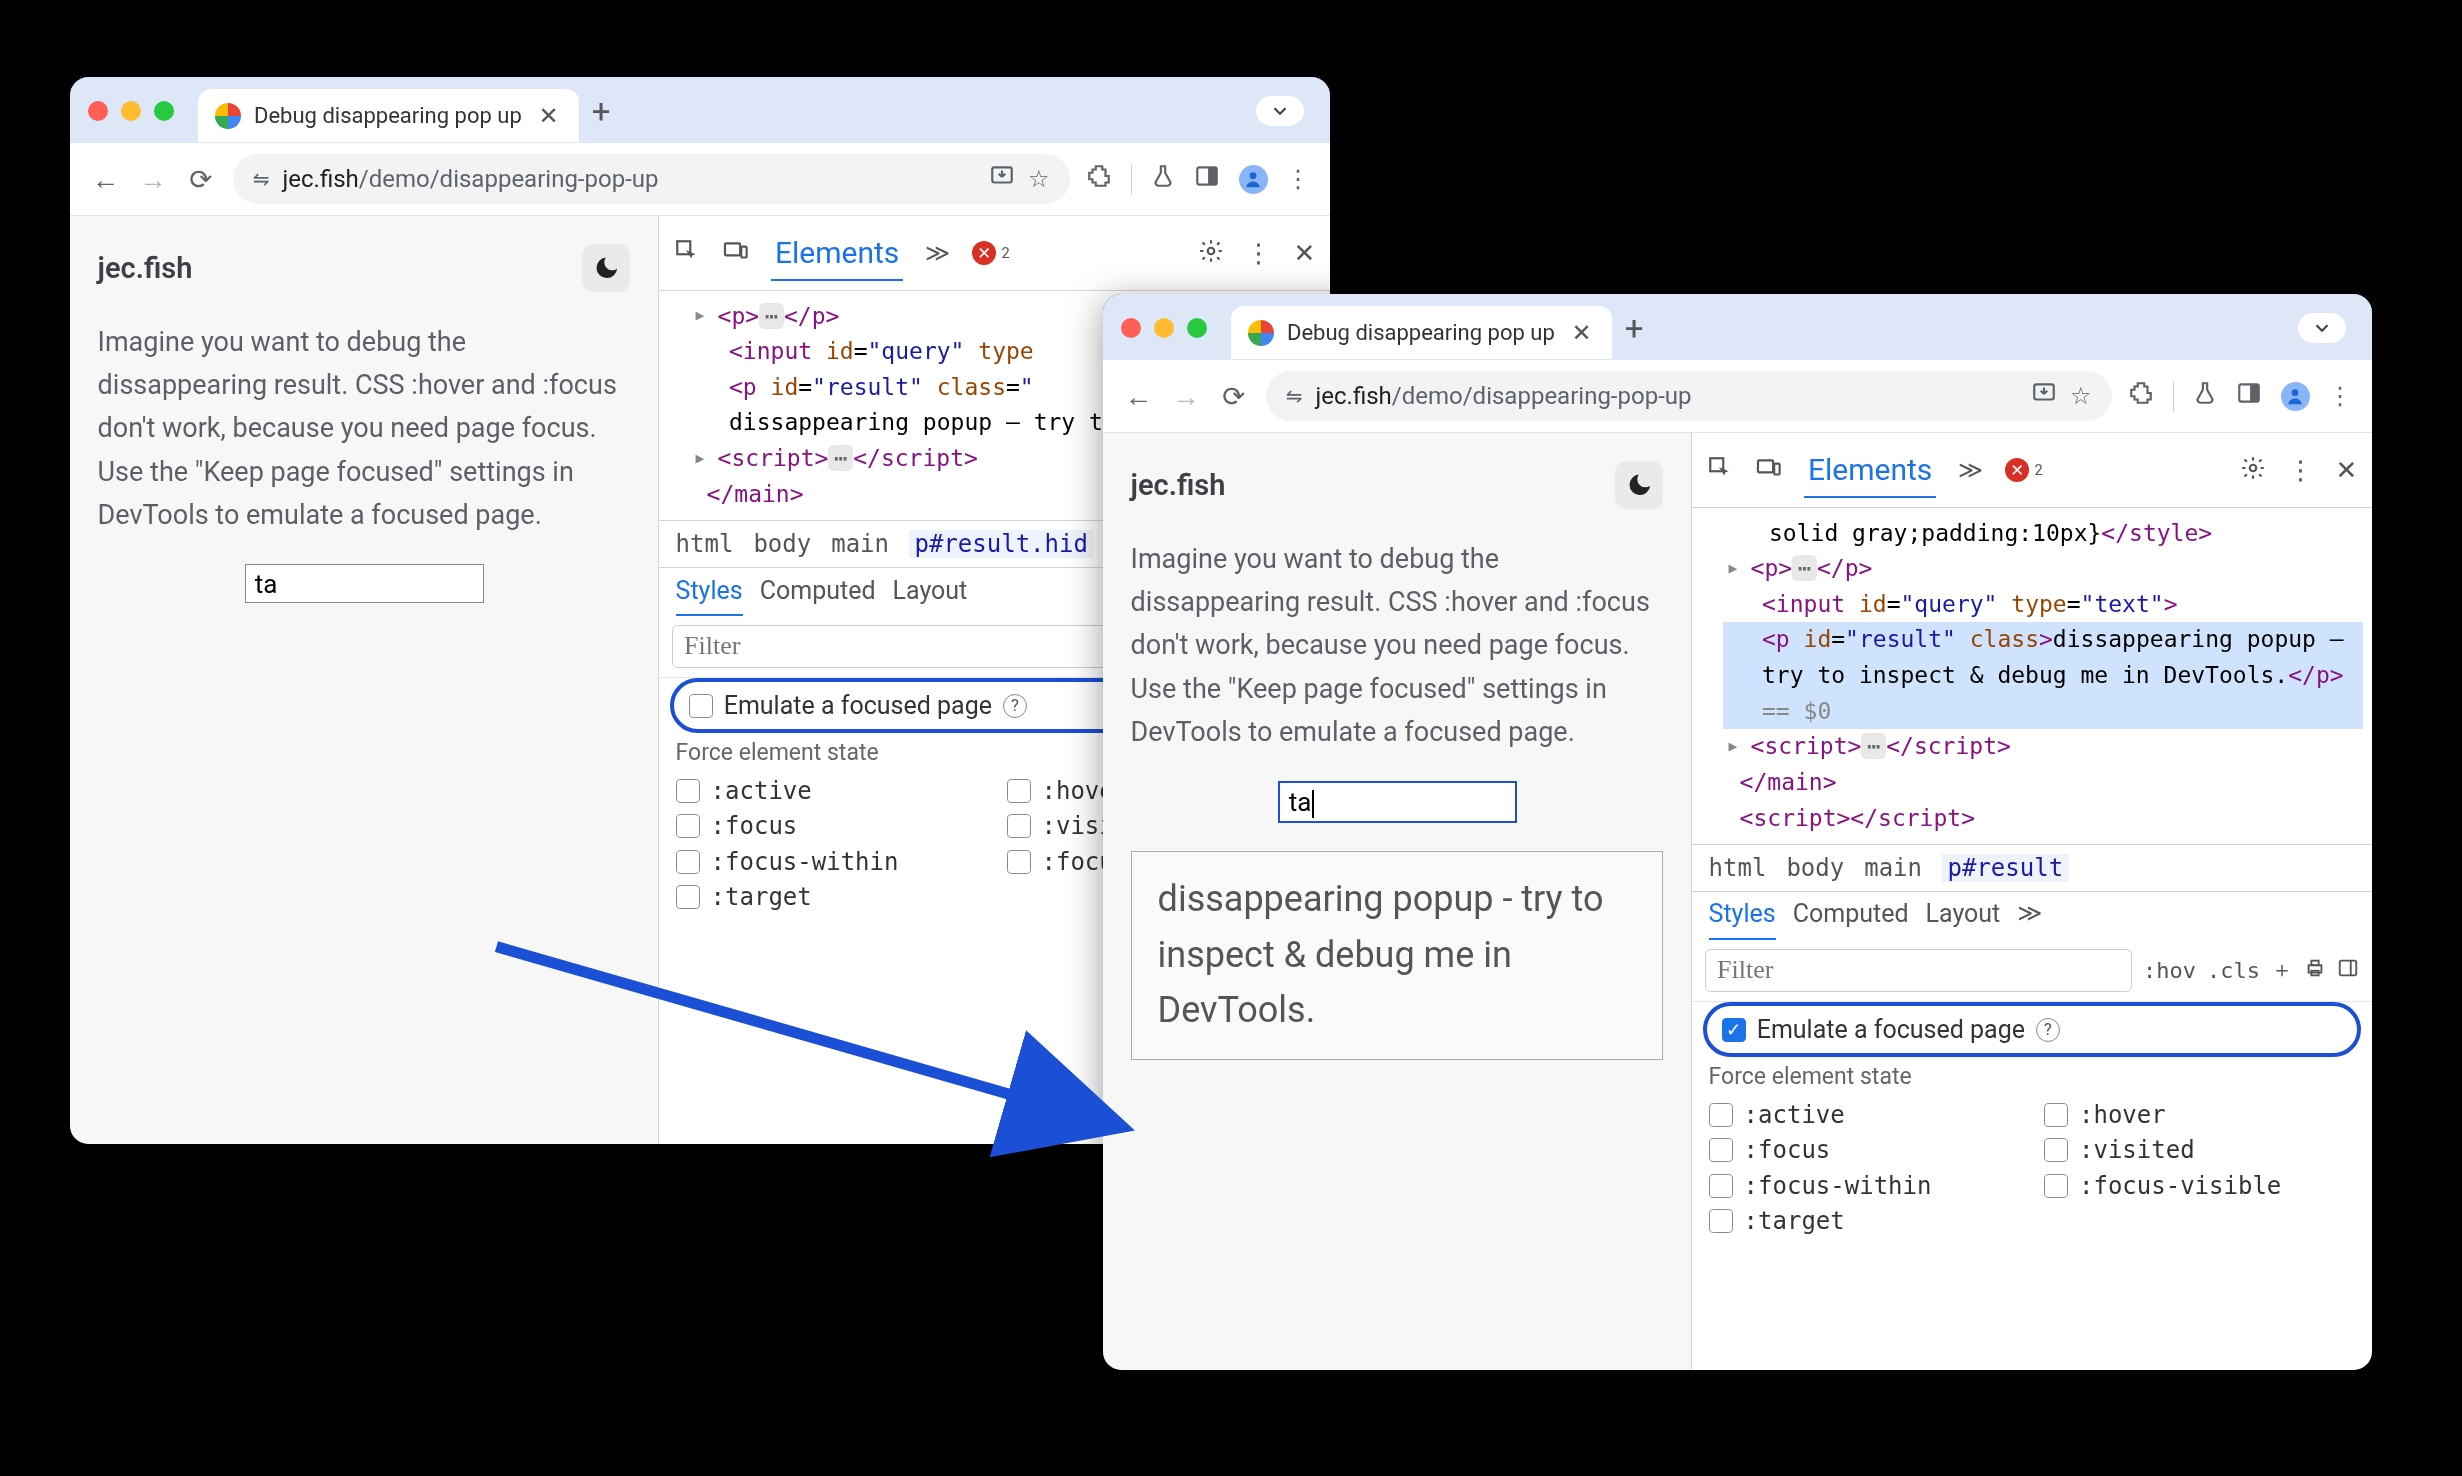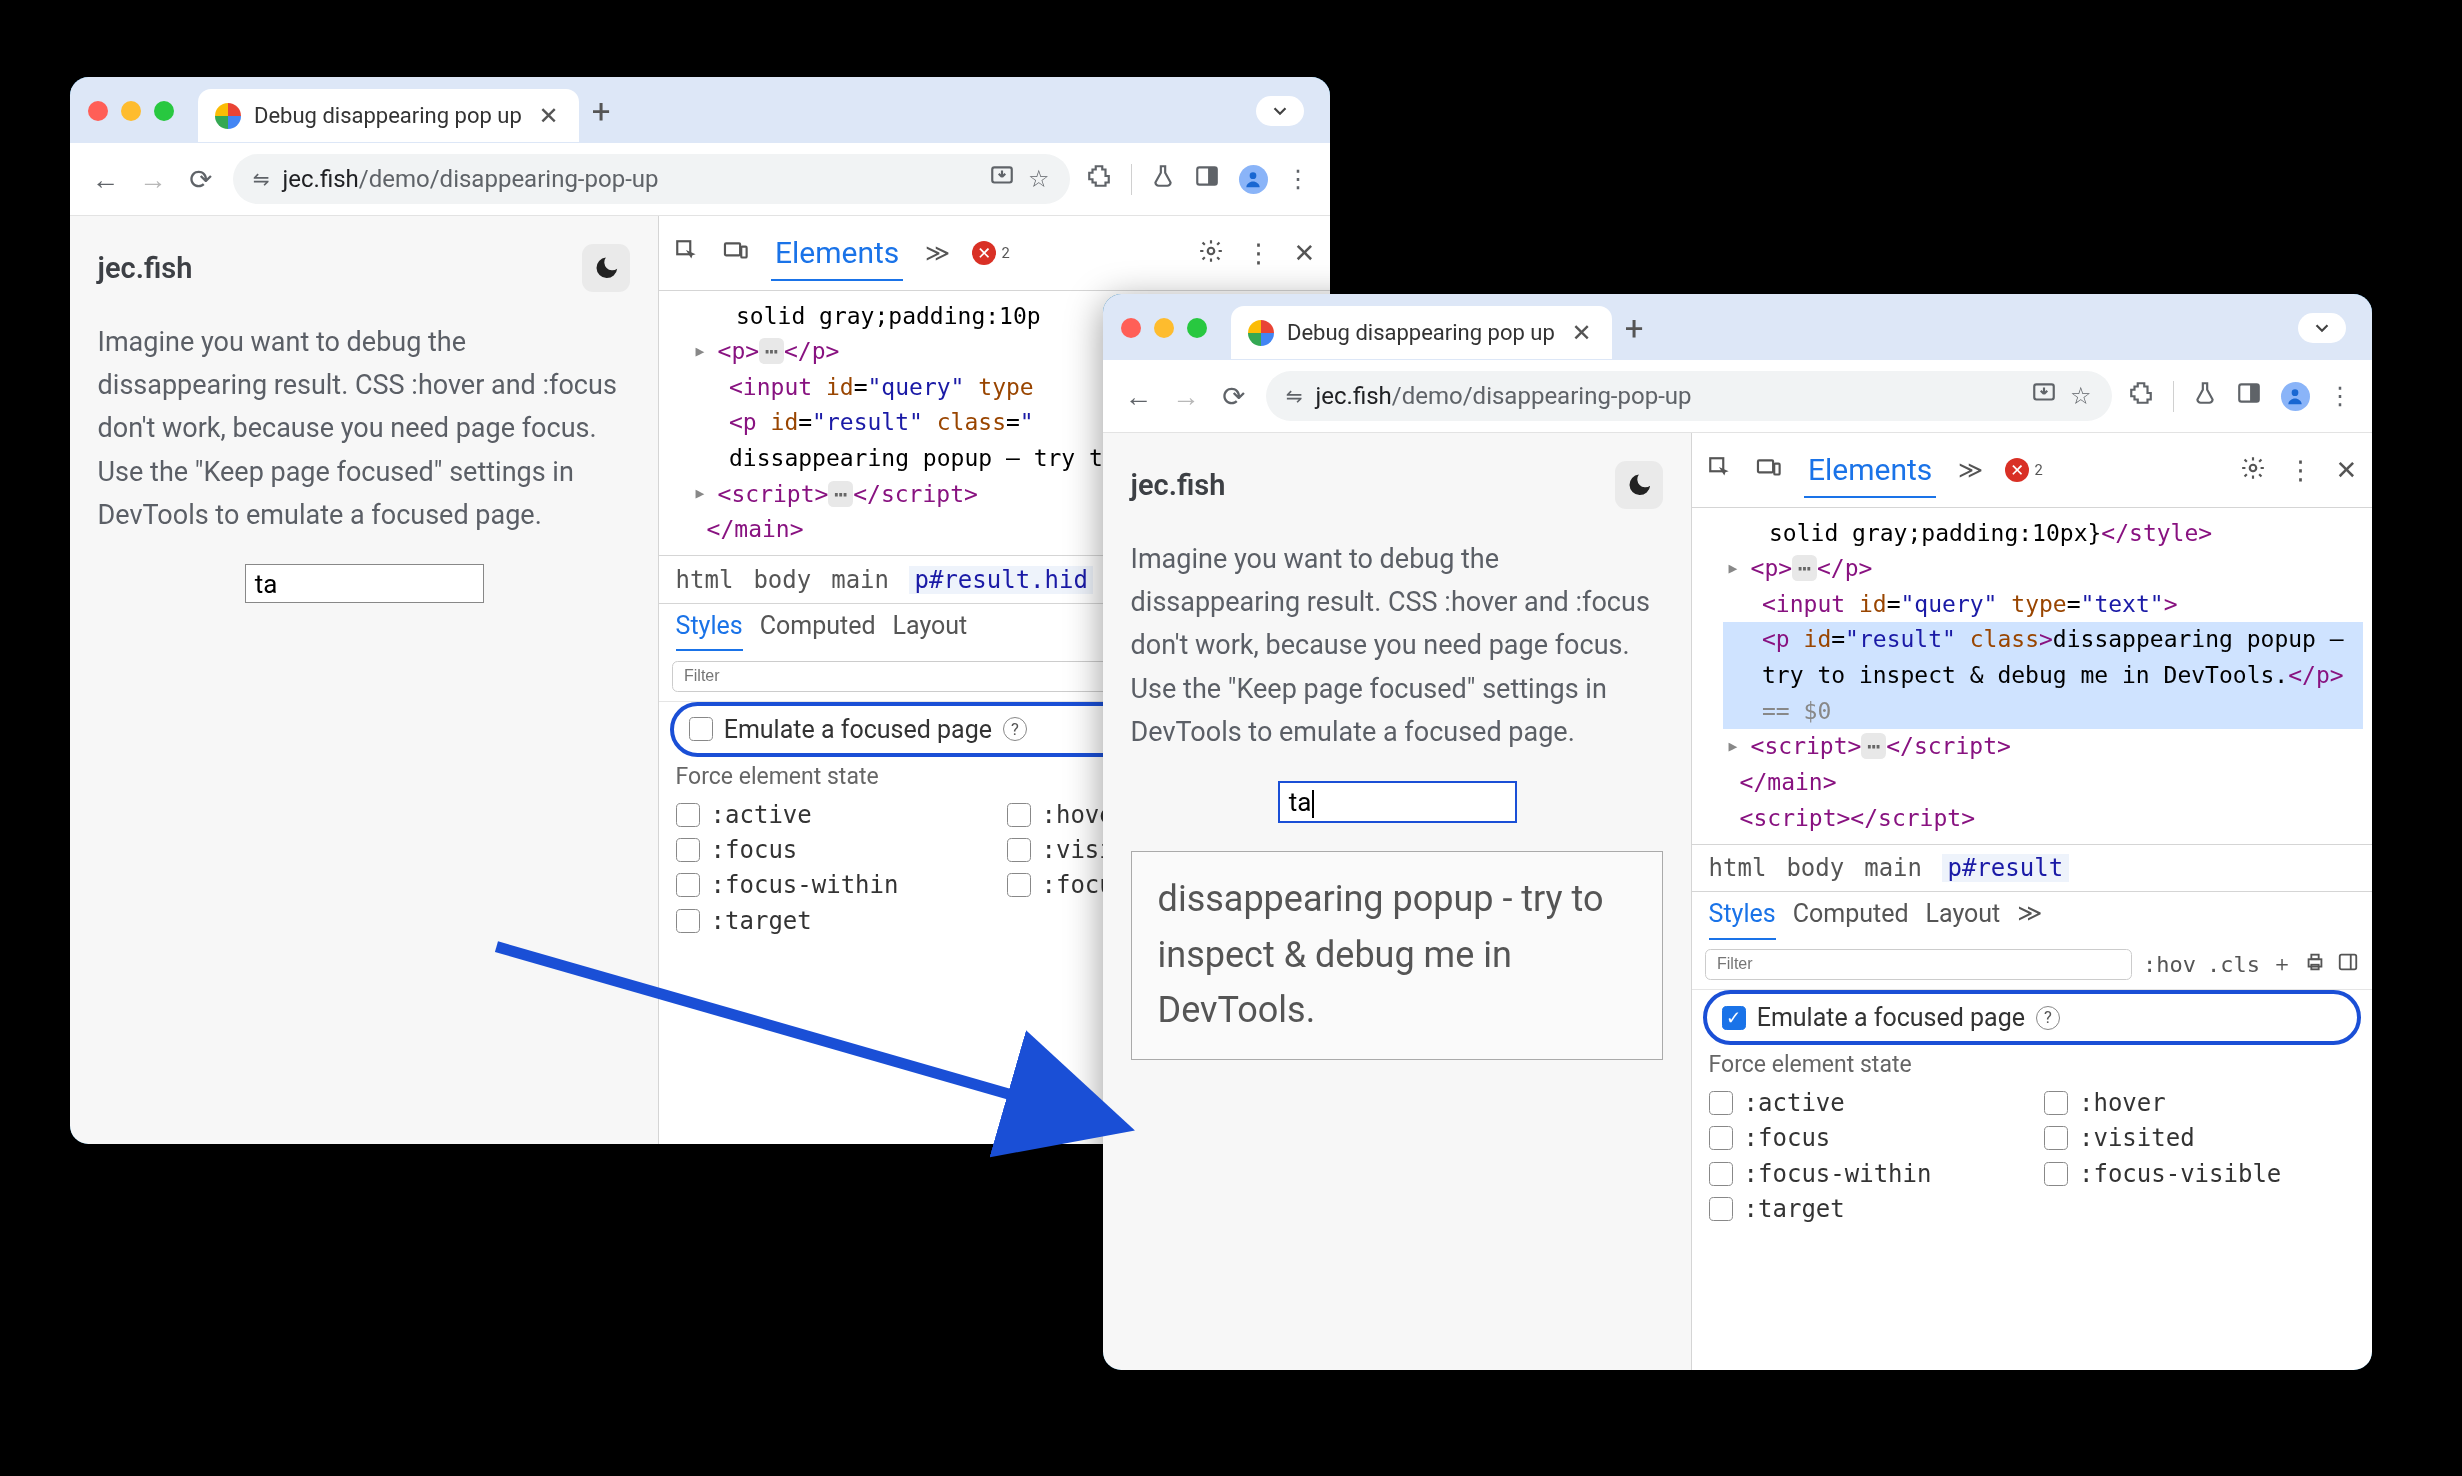--- a/index.html
+++ b/index.html
@@ -78,21 +78,21 @@
   .dom .t{color:#881280;} .dom .a{color:#994500;} .dom .v{color:#1a1aa6;} .dom .txt{color:#000;} .dom .sig{color:#888;}
   .dom .row{position:relative;padding-left:26px;}
   .dom .row.exp::before{content:"▶";position:absolute;left:5.5px;color:#888;font-size:14.7px;top:5.5px;}
   .dom .row.sel{background:#cfe3ff;}
   .dom .dots{background:#e8e8e8;border-radius:5.5px;padding:0 5.5px;color:#666;}
   .bc{display:flex;gap:20px;font-size:24px;color:#555;padding:9.2px 16.6px;border-top:0.9px solid #d5d5d5;border-bottom:0.9px solid #d5d5d5;font-family:ui-monospace,Menlo,monospace;}
   .bc span:last-child{color:#1a1aa6;background:#eef3fb;padding:0 5.5px;}
   .subtabs{display:flex;gap:17px;padding:7.4px 16.6px 0;font-size:25px;color:#555;}
   .subtabs .st.active{color:#1a73e8;border-bottom:2.8px solid #1a73e8;padding-bottom:9.2px;}
   .filterrow{display:flex;align-items:center;gap:11px;padding:9.2px 13px;font-family:ui-monospace,Menlo,monospace;font-size:22px;color:#555;border-bottom:0.9px solid #e5e5e5;}
-  .filterrow input{flex:1;min-width:37px;border:0.9px solid #ccc;border-radius:5.5px;padding:5.5px 11px;font-size:16px;font-family:Liberation Sans, sans-serif;}
+  .filterrow input{flex:1;min-width:37px;border:0.9px solid #ccc;border-radius:5.5px;padding:5.5px 11px;font-size:26px;font-family:Liberation Serif, serif;}
   .emul{display:flex;align-items:center;gap:11px;padding:9.2px 14.7px;font-size:25px;color:#333;border:4.6px solid #1a4fd6;border-radius:919px;margin:0 11px;}
   .chk{width:24px;height:24px;border:1.8px solid #888;border-radius:4.6px;display:inline-flex;align-items:center;justify-content:center;background:#fff;}
   .chk.on{background:#1a73e8;border-color:#1a73e8;color:#fff;font-size:18.4px;}
   .help-ic{width:24px;height:24px;border:1.8px solid #888;border-radius:50%;display:inline-flex;align-items:center;justify-content:center;font-size:16.6px;color:#555;}
   .section-lbl{font-size:23px;color:#666;padding:5.5px 16.6px;}
   .states{display:grid;grid-template-columns:1fr 1fr;gap:7.4px 24px;padding:5.5px 16.6px 16.6px;font-family:ui-monospace,Menlo,monospace;font-size:24px;color:#333;}
   .states label{display:flex;align-items:center;gap:11px;}
   .arrow{position:absolute;pointer-events:none;}
   .arrow svg{overflow:visible;}
   .mini-icon{width:26px;height:26px;}
@@ -195,21 +195,20 @@
         <span class="flex-spacer"></span>
         <span><svg width="26" height="26" viewBox="0 0 24 24">
               <circle cx="12" cy="12" r="3" fill="none" stroke="#555" stroke-width="2"></circle>
               <path d="M12 2v3M12 19v3M4.2 4.2l2.1 2.1M17.7 17.7l2.1 2.1M2 12h3M19 12h3M4.2 19.8l2.1-2.1M17.7 6.3l2.1-2.1" stroke="#555" stroke-width="2"></path>
             </svg></span>
         <span style="font-size:26px;">⋮</span>
         <span style="font-size:26px;">✕</span>
       </div>
 
       <div class="dom">
-        <div class="row" style="padding-left:46px;"><span class="txt">solid gray;padding:10p</span></div>
         <div class="row exp" style="padding-left:27.6px;"><span class="t">&lt;p&gt;</span><span class="dots">⋯</span><span class="t">&lt;/p&gt;</span></div>
         <div class="row" style="padding-left:39px;"><span class="t">&lt;input </span><span class="a">id</span>=<span class="v">"query"</span> <span class="a">type</span></div>
         <div class="row" style="padding-left:39px;"><span class="t">&lt;p </span><span class="a">id</span>=<span class="v">"result"</span> <span class="a">class</span>=<span class="v">"</span></div>
         <div class="row" style="padding-left:39px;"><span class="txt">dissappearing popup – try to inspect &amp; debug me in</span></div>
         <div class="row exp" style="padding-left:27.6px;"><span class="t">&lt;script&gt;</span><span class="dots">⋯</span><span class="t">&lt;/script&gt;</span></div>
         <div class="row" style="padding-left:16.6px;"><span class="t">&lt;/main&gt;</span></div>
       </div>
 
       <div class="bc">
         <span>html</span>

